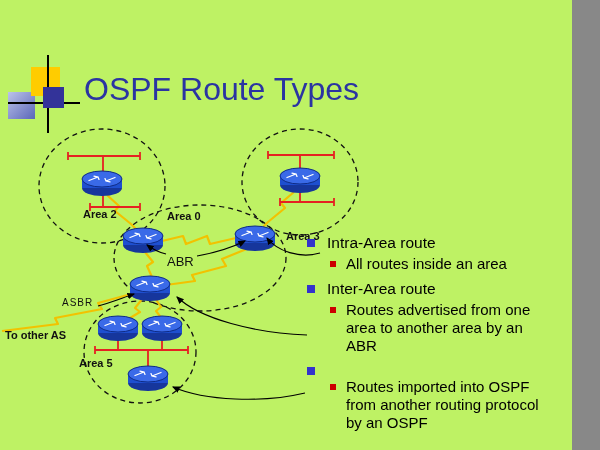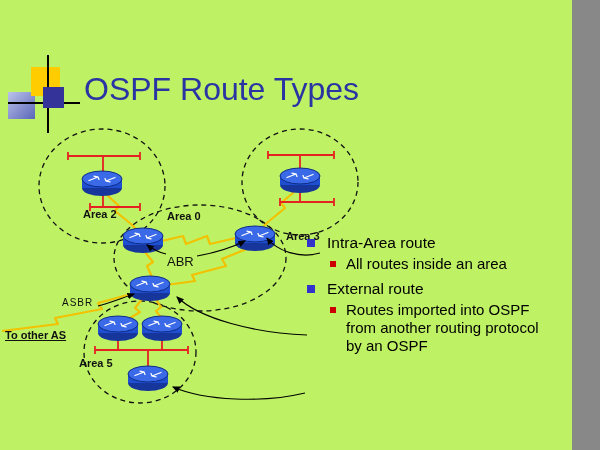--- a/index.html
+++ b/index.html
@@ -21,21 +21,21 @@
   }
   
   .diagram-svg{position:absolute;left:0;top:0;width:600px;height:450px;z-index:6;}
   .lbl{position:absolute;font-weight:bold;font-size:11px;color:#111;z-index:7;white-space:nowrap;text-align:right;}
   #lbl-area2{left:83px;top:208px;}
   #lbl-area0{left:167px;top:210px;}
   #lbl-area3{left:286px;top:214px;margin-top:16px;}
   #lbl-area1{left:79px;top:357px;}
   #lbl-abr{left:167px;top:254px;font-size:13px;font-weight:normal;}
   #lbl-asbr{left:62px;top:297px;font-size:10px;font-weight:normal;letter-spacing:1px;}
-  #lbl-toas{left:5px;top:329px;text-decoration:underline;}
+  #lbl-toas{left:5px;top:329px;}
   
   .bullets{position:absolute;left:302px;top:234px;width:298px;z-index:8;}
   .b1{display:flex;align-items:flex-start;margin-top:7px;font-size:15.5px;line-height:18px;}
   .b1:first-child{margin-top:0;}
   .b1 .sq{width:8px;height:8px;background:#3333CC;margin:5px 12px 0 5px;flex:0 0 auto;}
   .b2{display:flex;align-items:flex-start;margin:3px 8px 0 28px;font-size:15px;line-height:18px;}
   .b2 .sq{width:6px;height:6px;background:#CC0000;margin:6px 10px 0 0;flex:0 0 auto;}
   .b2 .txt{width:205px;}
 </style>
 </head>
@@ -126,21 +126,28 @@
     <div class="b1">
       <span class="sq"></span>
       <span class="txt">Intra-Area route</span>
     </div>
     <div class="b2">
       <span class="sq"></span>
       <span class="txt">All routes inside an area</span>
     </div>
     <div class="b1">
       <span class="sq"></span>
-      <span class="txt">External route</span>
+      <span class="txt">Inter-Area route</span>
+    </div>
+    <div class="b2">
+      <span class="sq"></span>
+      <span class="txt">Routes advertised from one area to another area by an ABR</span>
+    </div>
+    <div class="b1">
+      <span class="sq"></span>
     </div>
     <div class="b2">
       <span class="sq"></span>
       <span class="txt">Routes imported into OSPF from another routing protocol by an OSPF</span>
     </div>
   </div>
 
 </div>
 
 </body></html>

